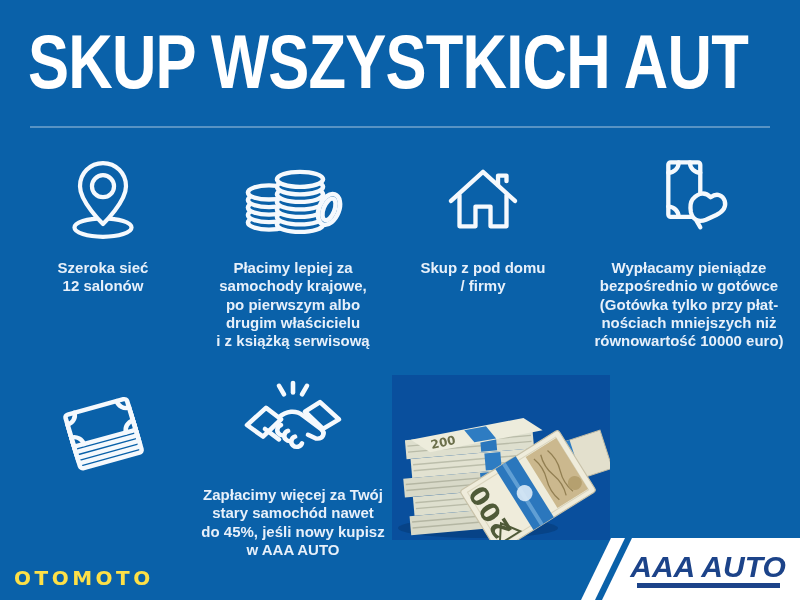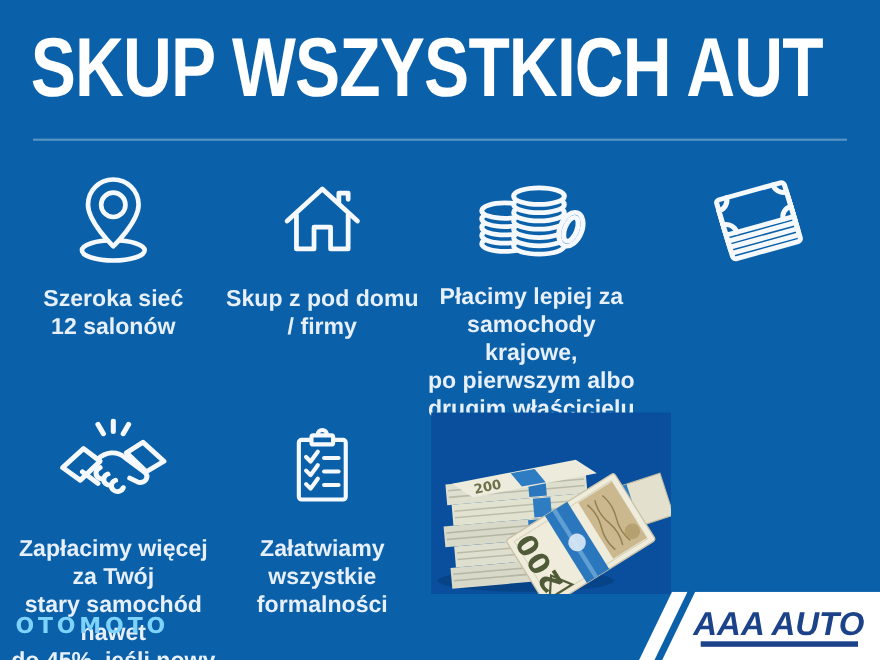--- a/index.html
+++ b/index.html
@@ -29,29 +29,29 @@
   }
   .cell{
     display:flex;flex-direction:column;align-items:center;
     padding-top:12px;box-sizing:border-box;text-align:center;
   }
   .row2{padding-top:6px;}
   .iconbox{height:96px;display:flex;align-items:center;justify-content:center;}
   .iconbox svg{display:block;}
   .caption{
     margin-top:11px;
-    color:#e7f0fa;font-size:21px;font-weight:bold;line-height:1.22;
+    color:#e7f0fa;font-size:15px;font-weight:bold;line-height:1.22;
     white-space:pre-line;
   }
   .photo-cell{position:relative;padding:0;}
   .photo-cell svg{position:absolute;left:0;top:0;}
   
   .otomoto{
-    position:absolute;left:14px;bottom:20px;
-    color:#7dd3fc;font-weight:bold;font-size:20px;letter-spacing:3.5px;
+    position:absolute;left:14px;bottom:10px;
+    color:#fde047;font-weight:bold;font-size:20px;letter-spacing:3.5px;
     font-family:"DejaVu Sans", sans-serif;
   }
   .aaa-logo{position:absolute;right:0;bottom:0;}
   .ic{stroke:#f5f9fd;stroke-width:4.6;fill:none;stroke-linecap:round;stroke-linejoin:round;}
   .icf{stroke:#f5f9fd;stroke-width:4.6;fill:#0a61a9;stroke-linecap:round;stroke-linejoin:round;}
 </style>
 </head>
 <body>
 
 <h1 class="title">SKUP WSZYSTKICH AUT</h1>
@@ -62,32 +62,20 @@
   <div class="cell">
     <div class="iconbox">
       <svg width="92" height="94" viewBox="0 0 100 100">
         <ellipse class="ic" cx="50" cy="80" rx="31" ry="10"></ellipse>
         <path class="icf" d="M50 10 c-14 0 -25 11 -25 25 c0 17 25 41 25 41 s25 -24 25 -41 c0 -14 -11 -25 -25 -25 z"></path>
         <circle class="ic" cx="50" cy="35" r="12"></circle>
       </svg>
     </div>
     <div class="caption">Szeroka sieć
 12 salonów</div>
-  </div>
-
-  <div class="cell">
-    <div class="iconbox">
-      <svg width="96" height="94" viewBox="0 0 100 100">
-        <path class="ic" d="M16 51 L50 20 L84 51"></path>
-        <path class="ic" d="M66 34 V24 H75 V30"></path>
-        <path class="ic" d="M25 45 V78 H42 V57 H58 V78 H75 V45"></path>
-      </svg>
-    </div>
-    <div class="caption">Skup z pod domu
-/ firmy</div>
   </div>
 
   <div class="cell">
     <div class="iconbox">
       <svg width="108" height="94" viewBox="0 0 108 100" preserveAspectRatio="none">
         <ellipse class="icf" cx="30" cy="74" rx="21" ry="7.5"></ellipse>
         <ellipse class="icf" cx="30" cy="66" rx="21" ry="7.5"></ellipse>
         <ellipse class="icf" cx="30" cy="58" rx="21" ry="7.5"></ellipse>
         <ellipse class="icf" cx="30" cy="50" rx="21" ry="7.5"></ellipse>
         <ellipse class="icf" cx="30" cy="42" rx="21" ry="7.5"></ellipse>
@@ -104,20 +92,49 @@
         </g>
       </svg>
     </div>
     <div class="caption">Płacimy lepiej za
 samochody krajowe,
 po pierwszym albo
 drugim właścicielu
 i z książką serwisową</div>
   </div>
 
+  <div class="cell">
+    <div class="iconbox">
+      <svg width="96" height="94" viewBox="0 0 100 100">
+        <path class="ic" d="M16 51 L50 20 L84 51"></path>
+        <path class="ic" d="M66 34 V24 H75 V30"></path>
+        <path class="ic" d="M25 45 V78 H42 V57 H58 V78 H75 V45"></path>
+      </svg>
+    </div>
+    <div class="caption">Skup z pod domu
+/ firmy</div>
+  </div>
+
+  <div class="cell">
+    <div class="iconbox">
+      <svg width="100" height="94" viewBox="0 0 100 100">
+        <rect class="ic" x="28" y="10" width="34" height="58" rx="2.5"></rect>
+        <path class="ic" d="M28 21 a11 11 0 0 0 11 -11" stroke-width="3.6"></path>
+        <path class="ic" d="M51 10 a11 11 0 0 0 11 11" stroke-width="3.6"></path>
+        <path class="ic" d="M28 57 a11 11 0 0 1 11 11" stroke-width="3.6"></path>
+        <path class="icf" d="M54 49 c7 -8 14 -7 19 -2 c7 -5 13 -2 15 4 c2 7 -3 12 -9 15 l-11 5 c-8 3 -14 0 -16 -8 c-1 -6 -1 -10 2 -14 z"></path>
+        <path class="ic" d="M58 72 l4 7"></path>
+      </svg>
+    </div>
+    <div class="caption">Wypłacamy pieniądze
+bezpośrednio w gotówce
+(Gotówka tylko przy płat-
+nościach mniejszych niż
+równowartość 10000 euro)</div>
+  </div>
 
   <div class="cell row2">
     <div class="iconbox">
       <svg width="108" height="96" viewBox="0 0 108 100" preserveAspectRatio="none">
         <g transform="rotate(-16 54 55)">
           <rect class="icf" x="22" y="52" width="64" height="34" rx="3"></rect>
           <rect class="icf" x="22" y="46" width="64" height="34" rx="3"></rect>
           <rect class="icf" x="22" y="40" width="64" height="34" rx="3"></rect>
           <rect class="icf" x="22" y="34" width="64" height="34" rx="3"></rect>
           <rect class="icf" x="22" y="28" width="64" height="34" rx="3"></rect>
@@ -144,37 +161,20 @@
         <path class="icf" d="M58 60 a5.5 5.5 0 1 0 7 7"></path>
         <path class="ic" d="M28 52 l14 11"></path>
       </svg>
     </div>
     <div class="caption">Zapłacimy więcej za Twój
 stary samochód nawet
 do 45%, jeśli nowy kupisz
 w AAA AUTO</div>
   </div>
 
-  <div class="cell row2">
-    <div class="iconbox">
-      <svg width="82" height="96" viewBox="0 0 100 100">
-        <rect class="ic" x="24" y="17" width="52" height="66" rx="3"></rect>
-        <circle class="icf" cx="50" cy="11" r="5"></circle>
-        <rect class="icf" x="38" y="12" width="24" height="10" rx="2"></rect>
-        <polyline class="ic" points="32,36 37,41 45,30"></polyline>
-        <polyline class="ic" points="32,51 37,56 45,45"></polyline>
-        <polyline class="ic" points="32,66 37,71 45,60"></polyline>
-        <path class="ic" d="M52 37 h16"></path>
-        <path class="ic" d="M52 52 h16"></path>
-        <path class="ic" d="M52 67 h16"></path>
-      </svg>
-    </div>
-    <div class="caption">Załatwiamy wszystkie
-formalności</div>
-  </div>
 
   <div class="cell row2 photo-cell">
     <svg width="222" height="227" viewBox="0 0 222 227">
       <defs>
         <clipPath id="photoClip">
             <rect x="4" y="2" width="218" height="165"></rect>
           </clipPath>
       </defs>
       <rect x="4" y="2" width="218" height="165" fill="#094f9d"></rect>
       <g clip-path="url(#photoClip)">

